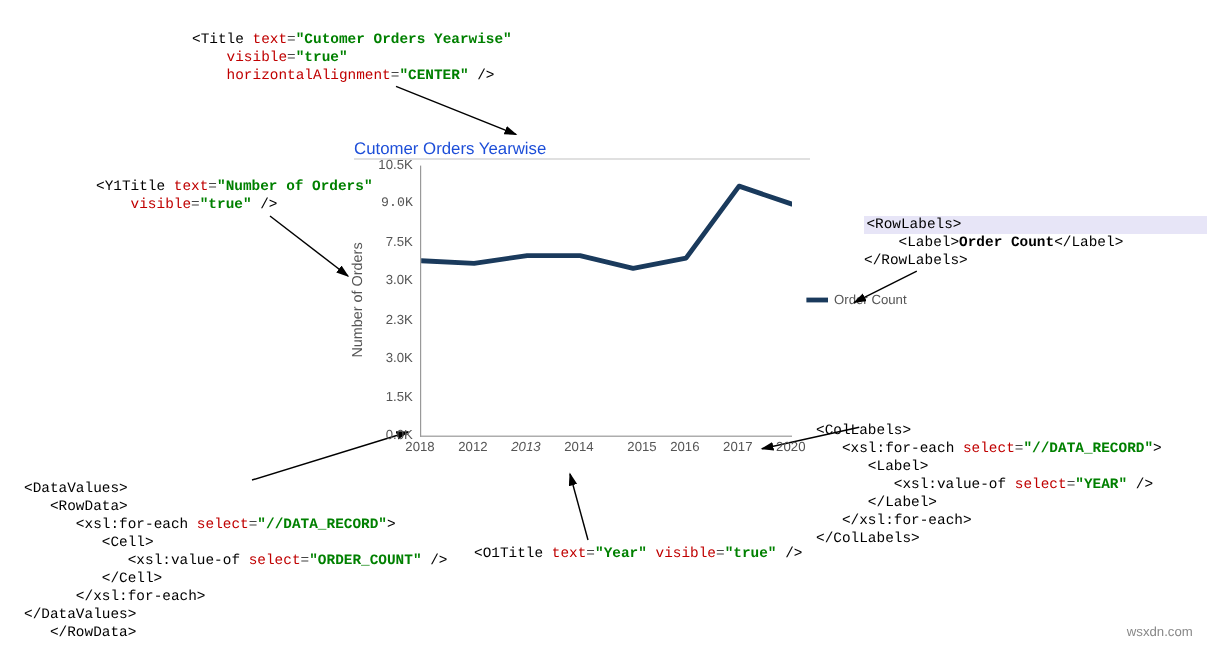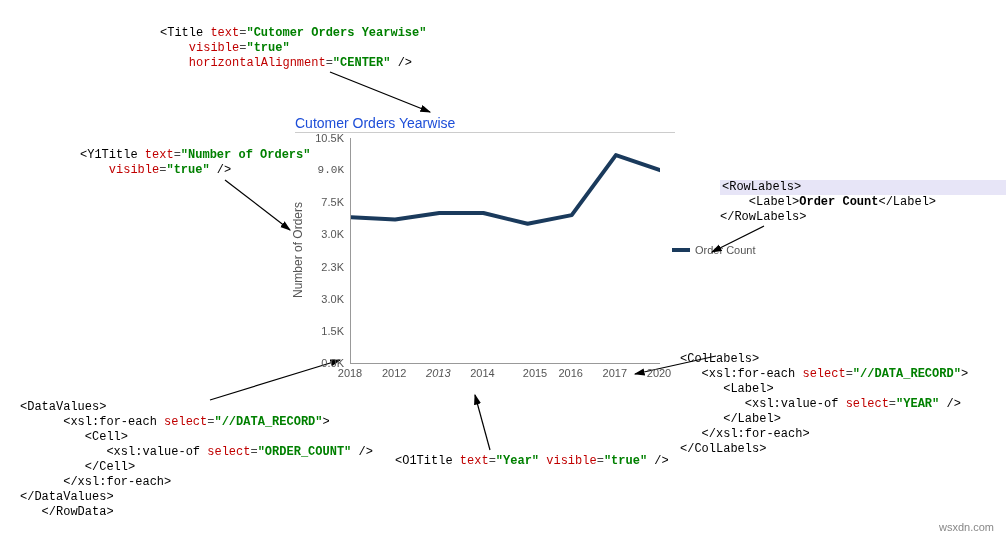--- a/index.html
+++ b/index.html
@@ -66,20 +66,21 @@
   <div class="code">   <span class="tag">&lt;/xsl:for-each&gt;</span></div>
   <div class="code"><span class="tag">&lt;/ColLabels&gt;</span></div>
 </div>
 
 <div class="codebox" style="left:395px;top:454px;">
   <div class="code"><span class="tag">&lt;O1Title</span> <span class="attr">text</span>=<span class="val">"Year"</span> <span class="attr">visible</span>=<span class="val">"true"</span><span class="tag"> <span>/&gt;</span></span></div>
 </div>
 
 <div class="codebox" style="left:20px;top:400px;">
   <div class="code"><span class="tag">&lt;DataValues&gt;</span></div>
+  <div class="code">   <span class="tag">&lt;RowData&gt;</span></div>
   <div class="code">      <span class="tag">&lt;xsl:for-each</span> <span class="attr">select</span>=<span class="val">"//DATA_RECORD"</span><span class="tag">&gt;</span></div>
   <div class="code">         <span class="tag">&lt;Cell&gt;</span></div>
   <div class="code">            <span class="tag">&lt;xsl:value-of</span> <span class="attr">select</span>=<span class="val">"ORDER_COUNT"</span> <span class="tag">/&gt;</span></div>
   <div class="code">         <span class="tag">&lt;/Cell&gt;</span></div>
   <div class="code">      <span class="tag">&lt;/xsl:for-each&gt;</span></div>
   <div class="code"><span class="tag">&lt;/DataValues&gt;</span></div>
   <div class="code">   <span class="tag">&lt;/RowData&gt;</span></div>
 </div>
 
 <svg class="arrow" style="left:0;top:0" width="1006" height="543">

